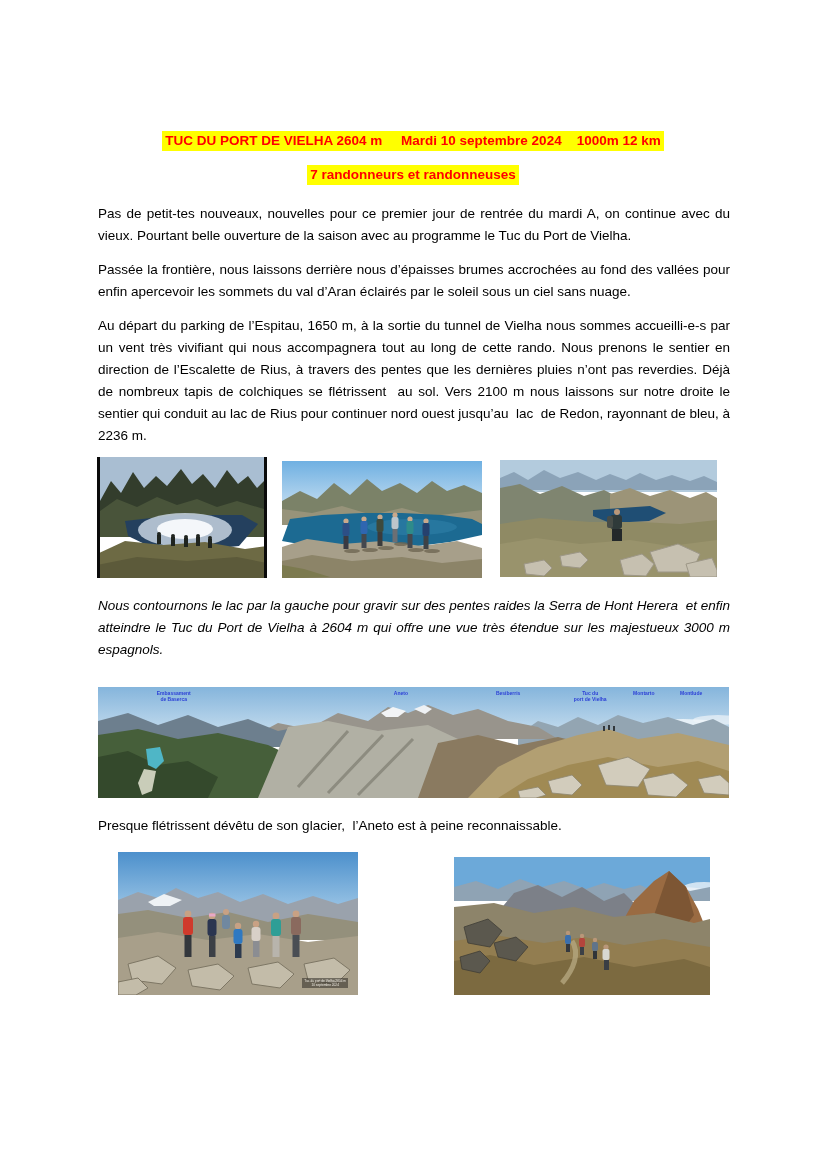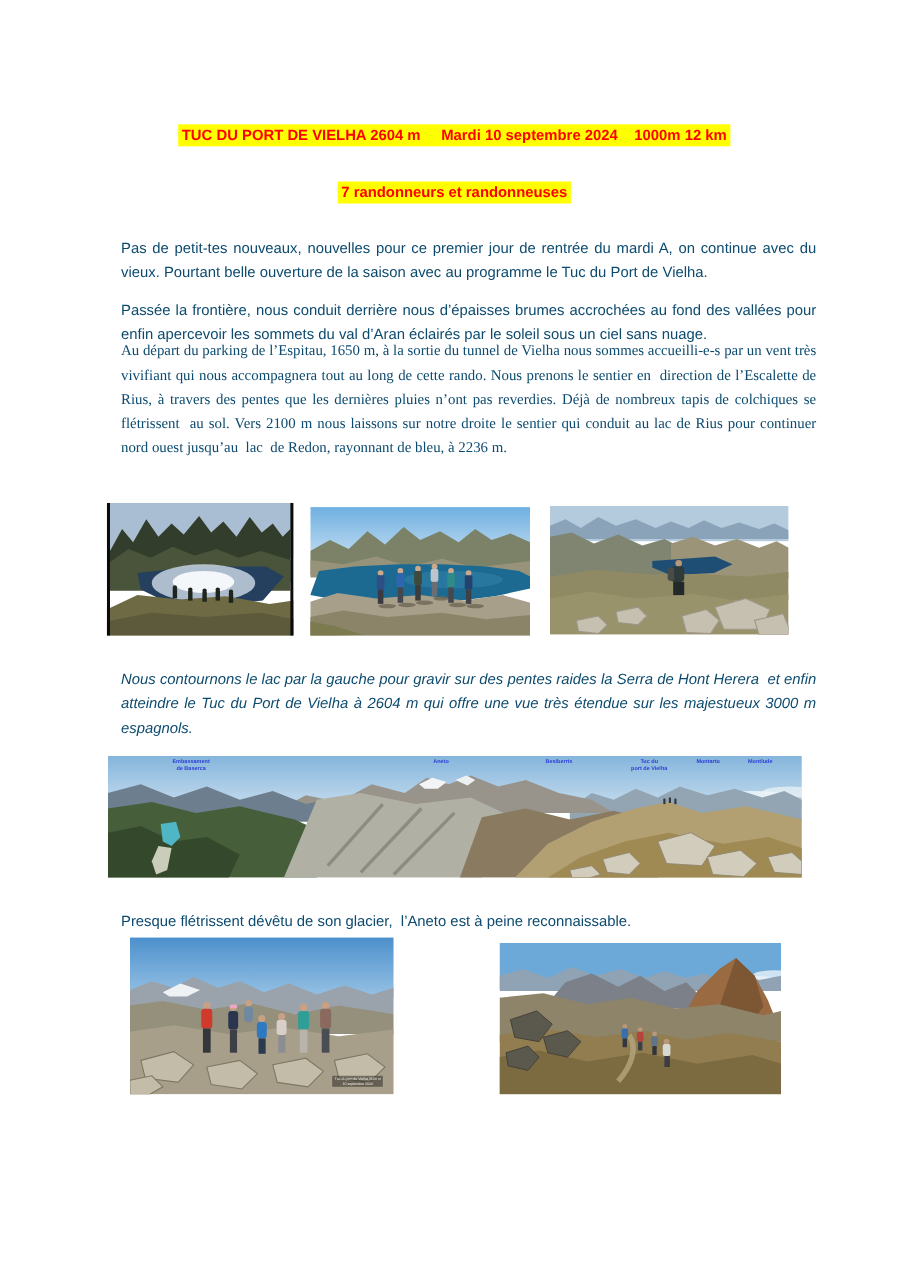--- a/index.html
+++ b/index.html
@@ -1,26 +1,26 @@
 <!DOCTYPE html>
 <html><head>
 <meta charset="utf-8">
 <style>
   html,body{margin:0;padding:0;background:#ffffff;}
   .page{position:relative;width:826px;height:1169px;background:#ffffff;overflow:hidden;
         font-family:"Liberation Sans",sans-serif;color:#1a1a1a;}
-  .title-row{position:absolute;left:0;top:113px;width:826px;text-align:center;}
+  .title-row{position:absolute;left:0;top:131px;width:826px;text-align:center;}
   .subtitle-row{position:absolute;left:0;top:165px;width:826px;text-align:center;}
   .hl{display:inline-block;background:#ffff00;color:#ff0000;font-weight:bold;
       font-size:13.5px;line-height:20px;padding:0 3px;white-space:pre-wrap;}
-  .body{position:absolute;left:98px;width:632px;margin:12px;font-size:13.5px;
-        line-height:22px;text-align:justify;white-space:pre-wrap;color:#0c4a6e;}
+  .body{position:absolute;left:98px;width:632px;margin:0;font-size:13.5px;
+        line-height:22px;text-align:justify;white-space:pre-wrap;color:#000000;}
   .para-1{top:203px;}
   .para-2{top:259px;}
-  .para-3{top:296px;font-family:Liberation Serif, serif;}
+  .para-3{top:315px;}
   .para-4{top:595px;font-style:italic;}
   .para-5{top:815px;}
   figure{margin:0;padding:0;position:absolute;overflow:hidden;}
   figure svg{display:block;width:100%;height:100%;}
   .photo-1{left:97px;top:457px;width:170px;height:121px;}
   .photo-2{left:282px;top:461px;width:200px;height:117px;}
   .photo-3{left:500px;top:460px;width:217px;height:117px;}
   .panorama{left:98px;top:687px;width:631px;height:111px;}
   .photo-4{left:118px;top:852px;width:240px;height:143px;}
   .photo-5{left:454px;top:857px;width:256px;height:138px;}
@@ -37,21 +37,21 @@
 <div class="page">
 
   <div class="title-row">
     <span class="hl">TUC DU PORT DE VIELHA 2604 m     Mardi 10 septembre 2024    1000m 12 km</span>
   </div>
   <div class="subtitle-row">
     <span class="hl">7 randonneurs et randonneuses</span>
   </div>
 
   <p class="body para-1">Pas de petit-tes nouveaux, nouvelles pour ce premier jour de rentrée du mardi A, on continue avec du vieux. Pourtant belle ouverture de la saison avec au programme le Tuc du Port de Vielha.</p>
-  <p class="body para-2">Passée la frontière, nous conduit derrière nous d’épaisses brumes accrochées au fond des vallées pour enfin apercevoir les sommets du val d’Aran éclairés par le soleil sous un ciel sans nuage.</p>
+  <p class="body para-2">Passée la frontière, nous laissons derrière nous d’épaisses brumes accrochées au fond des vallées pour enfin apercevoir les sommets du val d’Aran éclairés par le soleil sous un ciel sans nuage.</p>
   <p class="body para-3">Au départ du parking de l’Espitau, 1650 m, à la sortie du tunnel de Vielha nous sommes accueilli-e-s par un vent très vivifiant qui nous accompagnera tout au long de cette rando. Nous prenons le sentier en  direction de l’Escalette de Rius, à travers des pentes que les dernières pluies n’ont pas reverdies. Déjà de nombreux tapis de colchiques se flétrissent  au sol. Vers 2100 m nous laissons sur notre droite le sentier qui conduit au lac de Rius pour continuer nord ouest jusqu’au  lac  de Redon, rayonnant de bleu, à 2236 m.</p>
 
   <figure class="photo-1" aria-label="Lac de Redon scintillant au soleil entouré de crêtes sombres, silhouettes de randonneurs">
     <svg viewBox="0 0 170 121" preserveAspectRatio="none">
       <rect x="0" y="0" width="170" height="50" fill="#a9bed2"></rect>
       <polygon points="3,72 3,44 14,24 24,36 36,15 47,31 59,19 70,29 84,12 95,27 106,17 118,31 130,13 141,27 151,19 160,31 167,24 167,72" fill="#333d2c"></polygon>
       <polygon points="3,80 3,54 20,42 40,50 60,40 80,48 100,42 120,50 140,44 167,52 167,80" fill="#49543a"></polygon>
       <polygon points="28,64 80,58 145,58 161,67 142,89 95,94 58,92 31,79" fill="#24405e"></polygon>
       <ellipse cx="88" cy="73" rx="47" ry="17" fill="#c7d3e0" opacity="0.85"></ellipse>
       <ellipse cx="88" cy="72" rx="28" ry="10" fill="#f4f7fa"></ellipse>

